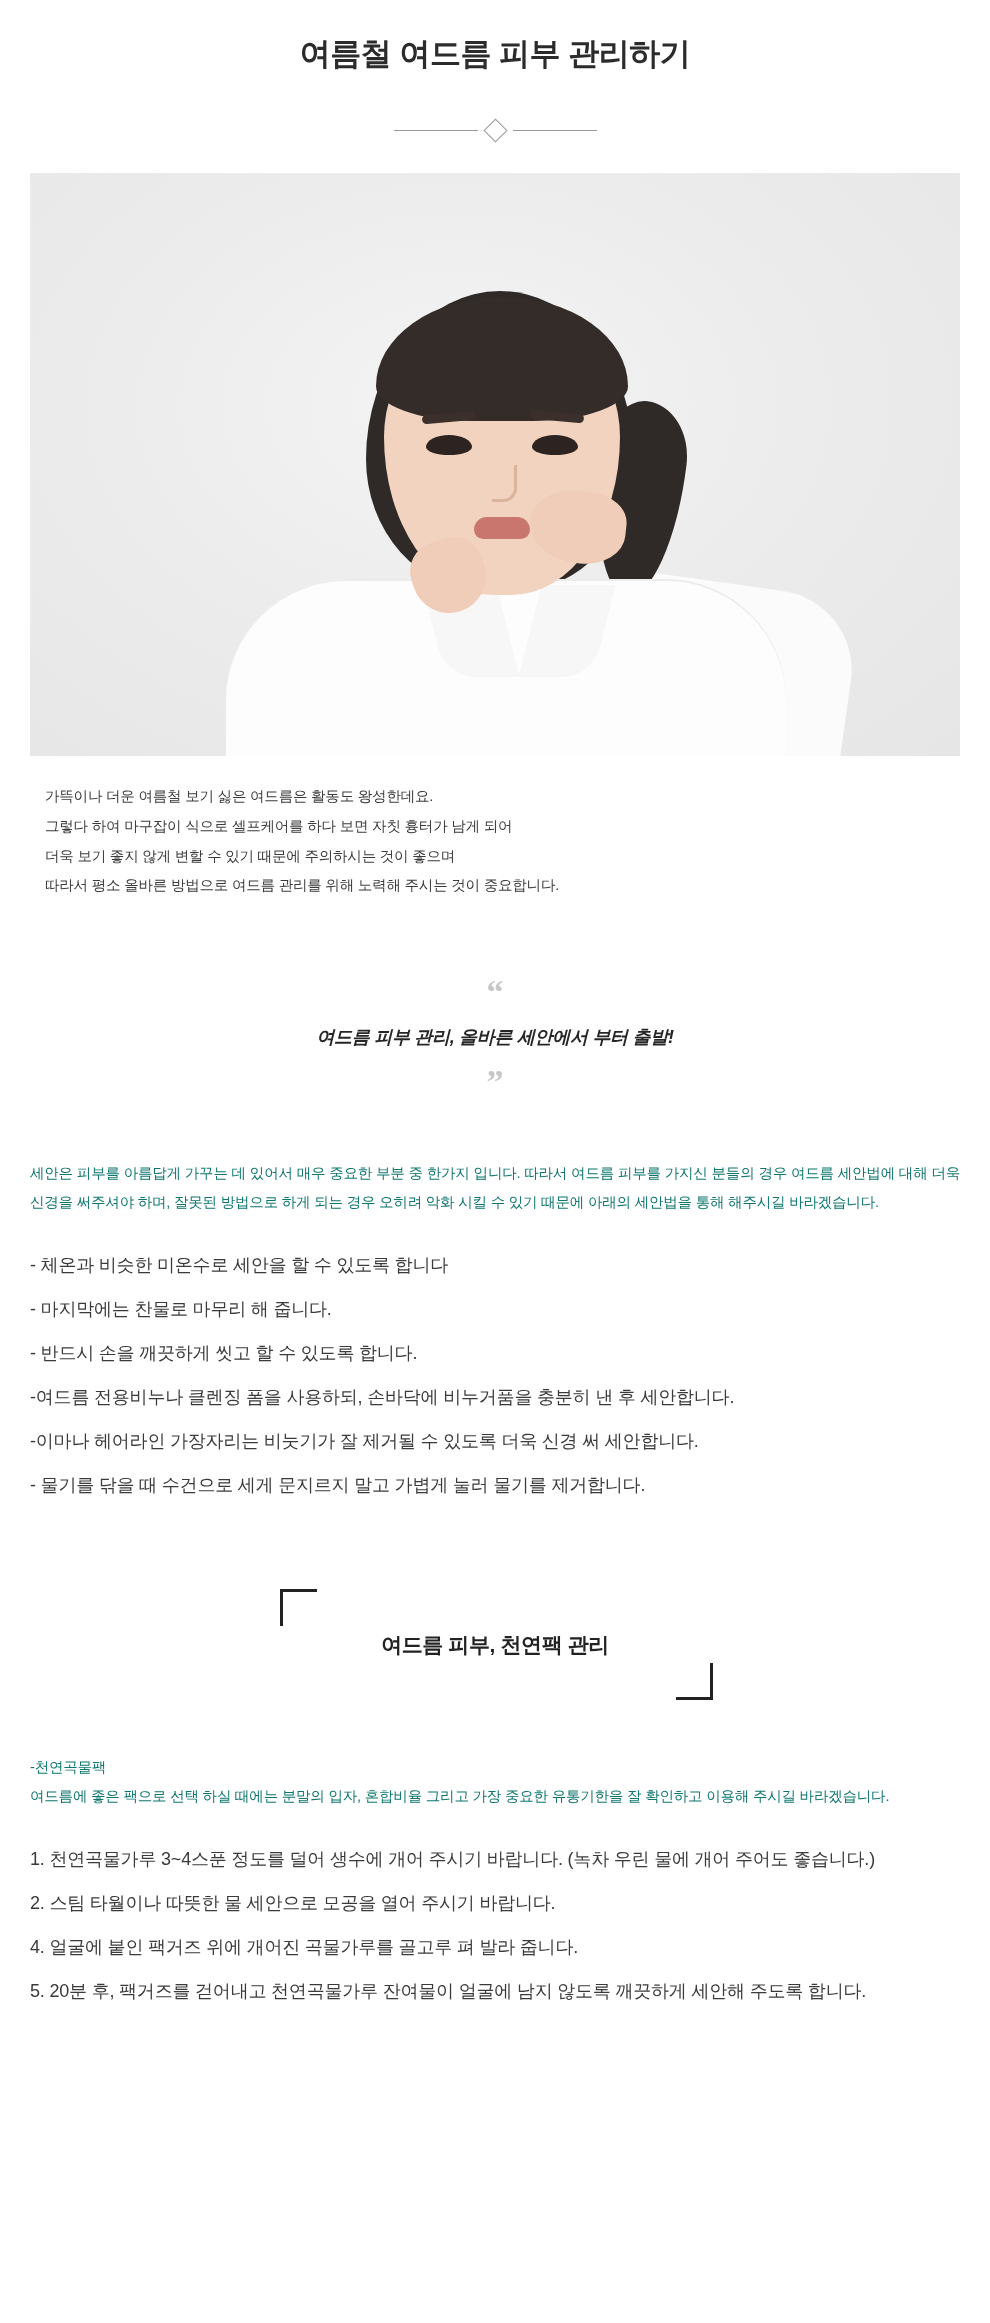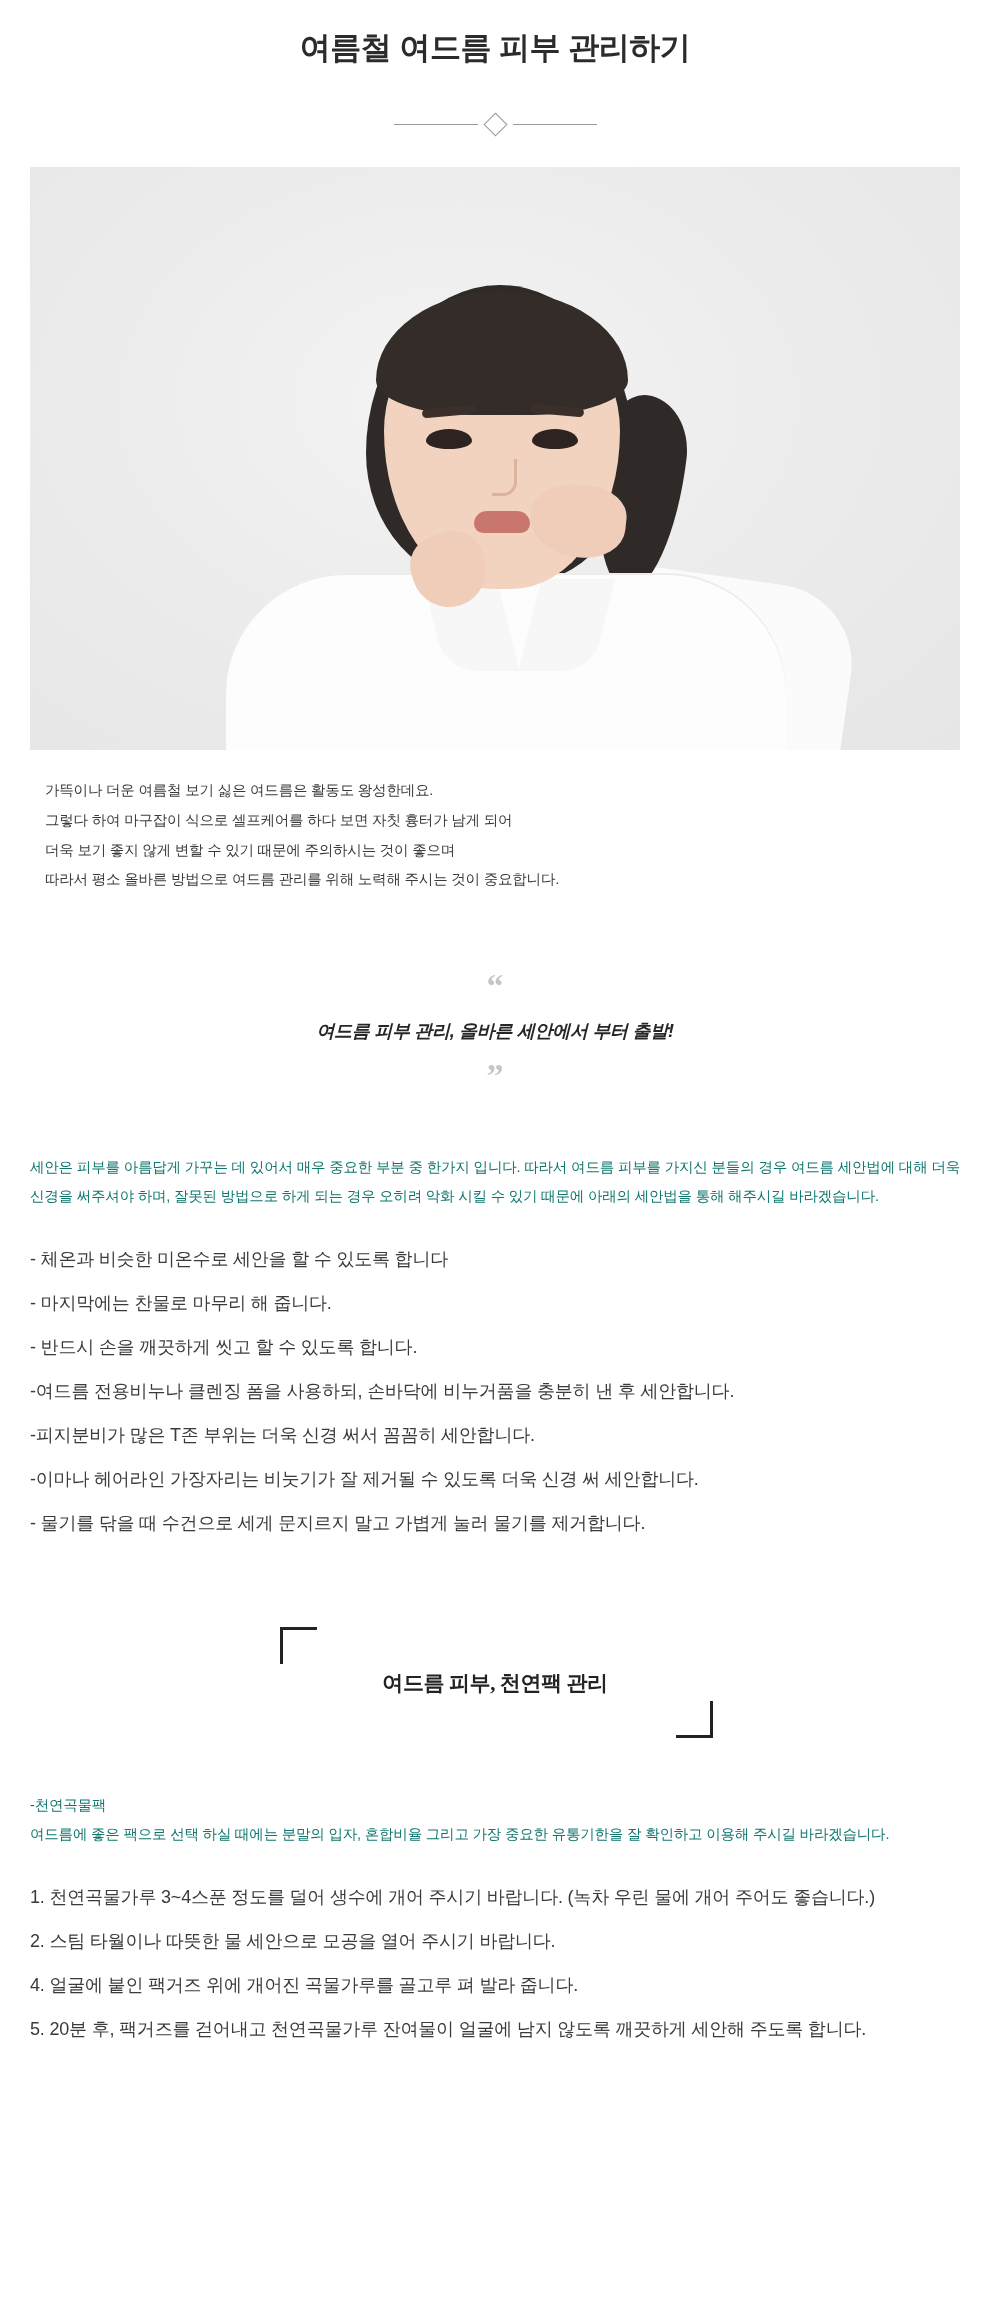--- a/index.html
+++ b/index.html
@@ -10,21 +10,21 @@
   body {
     width: 990px;
     font-family: "Liberation Sans", "DejaVu Sans", sans-serif;
     color: #333333;
     -webkit-font-smoothing: antialiased;
   }
   .page {
     width: 990px;
     margin: 0 auto;
     position: relative;
-    padding-top: 14px;
+    padding-top: 20px;
     box-sizing: border-box;
   }
   .content {
     width: 930px;
     margin: 0 auto;
   }
 
   
   .title {
     text-align: center;
@@ -293,21 +293,20 @@
   }
   .bracket-title {
     position: absolute;
     left: 0; right: 0;
     top: 42px;
     text-align: center;
     font-size: 21px;
     font-weight: bold;
     color: #222;
     letter-spacing: -0.4px;
-    font-family: Liberation Serif, serif;
   }
 
   .tight { margin-bottom: 0; }
   .bottom-pad { height: 40px; }
 </style>
 </head>
 <body>
 
 <div class="page">
 
@@ -360,21 +359,20 @@
 
   <div class="content">
 
     <p class="body-para">세안은 피부를 아름답게 가꾸는 데 있어서 매우 중요한 부분 중 한가지 입니다. 따라서 여드름 피부를 가지신 분들의 경우 여드름 세안법에 대해 더욱 신경을 써주셔야 하며, 잘못된 방법으로 하게 되는 경우 오히려 악화 시킬 수 있기 때문에 아래의 세안법을 통해 해주시길 바라겠습니다.</p>
 
     <ul class="list">
       <li>- 체온과 비슷한 미온수로 세안을 할 수 있도록 합니다</li>
       <li>- 마지막에는 찬물로 마무리 해 줍니다.</li>
       <li>- 반드시 손을 깨끗하게 씻고 할 수 있도록 합니다.</li>
       <li>-여드름 전용비누나 클렌징 폼을 사용하되, 손바닥에 비누거품을 충분히 낸 후 세안합니다.</li>
-      <li>-피지분비가 많은 T존 부위는 더욱 신경 써서 꼼꼼히 세안합니다.</li>
       <li>-이마나 헤어라인 가장자리는 비눗기가 잘 제거될 수 있도록 더욱 신경 써 세안합니다.</li>
       <li>- 물기를 닦을 때 수건으로 세게 문지르지 말고 가볍게 눌러 물기를 제거합니다.</li>
     </ul>
 
     <div class="bracket-section">
       <span class="bracket tl"></span>
       <span class="bracket br"></span>
       <div class="bracket-title">여드름 피부, 천연팩 관리</div>
     </div>
 

